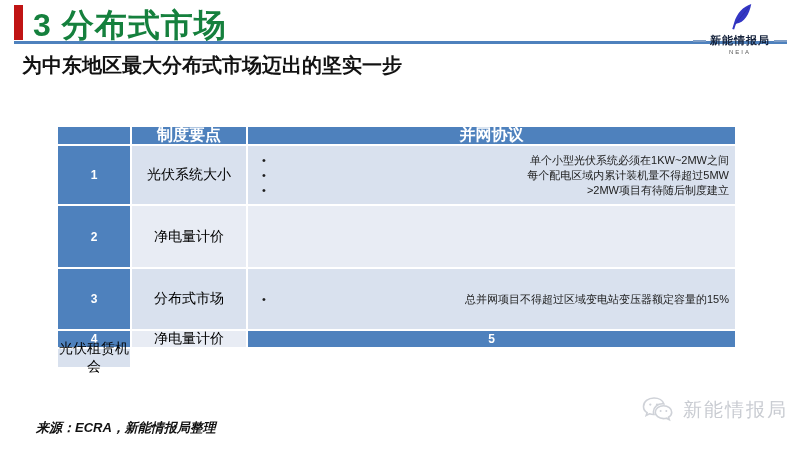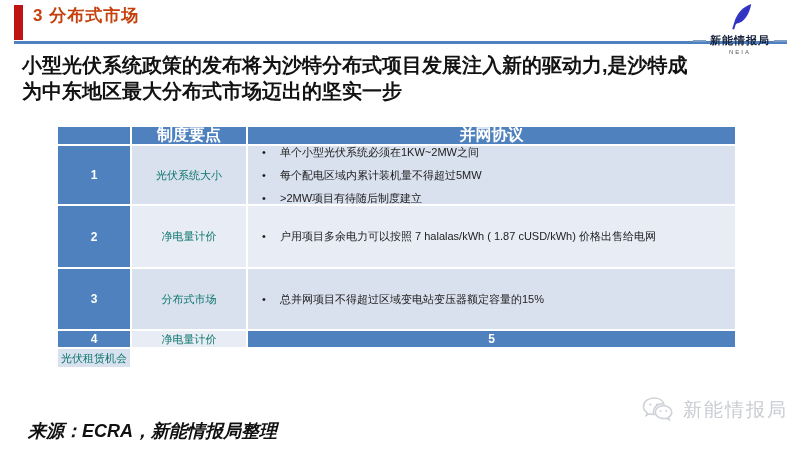--- a/index.html
+++ b/index.html
@@ -5,22 +5,22 @@
   * { margin:0; padding:0; box-sizing:border-box; }
   html,body { width:800px; height:449px; }
   body {
     position:relative; width:800px; height:449px; background:#ffffff;
     font-family:"Liberation Sans","DejaVu Sans",sans-serif; overflow:hidden;
   }
 
   
   .red-bar { position:absolute; left:14px; top:5px; width:9px; height:35px; background:#c01414; }
   .section-title {
-    position:absolute; left:33px; top:4px; font-size:17px; font-weight:bold;
-    color:#c2410c; letter-spacing:1px;
+    position:absolute; left:33px; top:4px; font-size:32px; font-weight:bold;
+    color:#15803d; letter-spacing:1px;
   }
   .header-rule { position:absolute; left:14px; top:41px; width:773px; height:3px; background:#4e81bd; }
 
   
   .brand { position:absolute; right:6px; top:2px; width:108px; display:flex; flex-direction:column; align-items:center; }
   .brand .feather { width:30px; height:30px; margin-bottom:1px; }
   .brand-name-row { display:flex; align-items:center; gap:4px; }
   .brand-dash { width:13px; height:2px; background:#7f9ec6; }
   .brand-name { font-size:11px; font-weight:bold; color:#17243d; letter-spacing:1px; white-space:nowrap; }
   .brand-sub { font-size:6px; color:#5a5a5a; letter-spacing:2px; margin-top:1px; }
@@ -34,35 +34,35 @@
   
   .policy-table {
     position:absolute; left:58px; top:127px; width:677px;
     display:grid; grid-template-columns:72px 114px 1fr;
     grid-template-rows:17px 58px 61px 60px 16px 18px;
     gap:2px; background:#ffffff;
   }
   .cell { display:flex; align-items:center; justify-content:center; }
   .hcell { background:#4e81bd; color:#ffffff; font-size:16px; font-weight:bold; }
   .ncell { background:#4e81bd; color:#ffffff; font-size:12px; font-weight:bold; }
-  .pcell { font-size:11px; color:#0f766e; text-align:center; }
+  .pcell { font-size:14px; color:#000000; text-align:center; }
   .ccell {
     font-size:11px; color:#1c1c1c; flex-direction:column; align-items:stretch;
     justify-content:center; padding:3px 6px 3px 4px; line-height:15px;
   }
   .row-odd  { background:#d9e1ee; }
   .row-even { background:#e8ecf4; }
   .bullets { list-style:none; }
-  .bullets li { position:relative; padding-left:28px; margin:8px 0; }
+  .bullets li { position:relative; padding-left:28px; margin:0 0;text-align:right; }
   .bullets li::before { content:"•"; position:absolute; left:10px; top:0; }
   .plain { padding-left:4px; }
 
   
   .source {
-    position:absolute; left:28px; top:419px; font-size:18px; font-weight:bold;
+    position:absolute; left:36px; top:419px; font-size:13px; font-weight:bold;
     font-style:italic; color:#111111;
   }
   .watermark {
     position:absolute; right:12px; top:396px; display:flex; align-items:center; gap:8px;
     color:#c9ccd2;
   }
   .watermark .wechat-icon { width:34px; height:28px; }
   .watermark-text { font-size:19px; letter-spacing:2px; color:#c9ccd2; }
 </style>
 </head>
@@ -79,21 +79,20 @@
   </svg>
   <div class="brand-name-row">
     <span class="brand-dash"></span>
     <span class="brand-name">新能情报局</span>
     <span class="brand-dash"></span>
   </div>
   <div class="brand-sub">NEIA</div>
 </div>
 
 <div class="slide-title">
-  <div>小型光伏系统政策的发布将为沙特分布式项目发展注入新的驱动力,是沙特成</div>
   <div>为中东地区最大分布式市场迈出的坚实一步</div>
 </div>
 
 <div class="policy-table">
 
   <div class="cell hcell"></div>
   <div class="cell hcell">制度要点</div>
   <div class="cell hcell">并网协议</div>
 
   <div class="cell ncell">1</div>
@@ -103,21 +102,20 @@
       <li>单个小型光伏系统必须在1KW~2MW之间</li>
       <li>每个配电区域内累计装机量不得超过5MW</li>
       <li>&gt;2MW项目有待随后制度建立</li>
     </ul>
   </div>
 
   <div class="cell ncell">2</div>
   <div class="cell pcell row-even">净电量计价</div>
   <div class="cell ccell row-even">
     <ul class="bullets">
-      <li>户用项目多余电力可以按照 7 halalas/kWh ( 1.87 cUSD/kWh) 价格出售给电网</li>
     </ul>
   </div>
 
   <div class="cell ncell">3</div>
   <div class="cell pcell row-odd">分布式市场</div>
   <div class="cell ccell row-odd">
     <ul class="bullets">
       <li>总并网项目不得超过区域变电站变压器额定容量的15%</li>
     </ul>
   </div>

